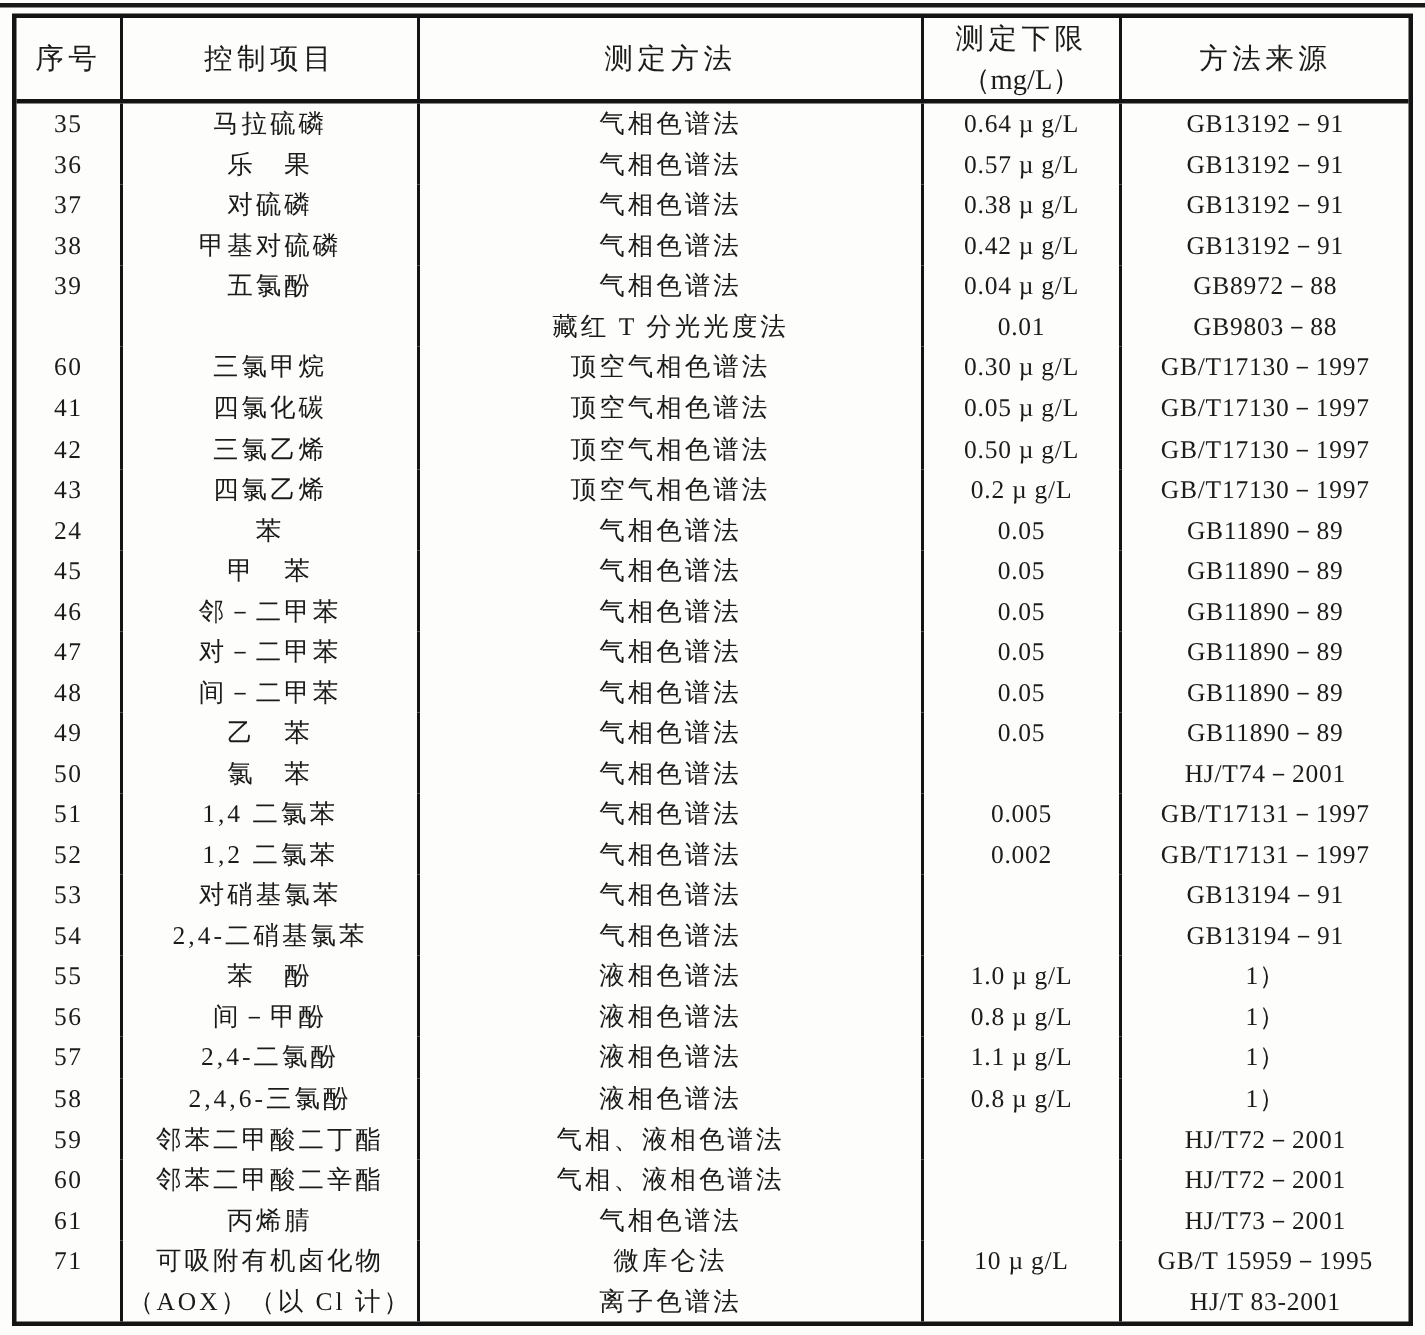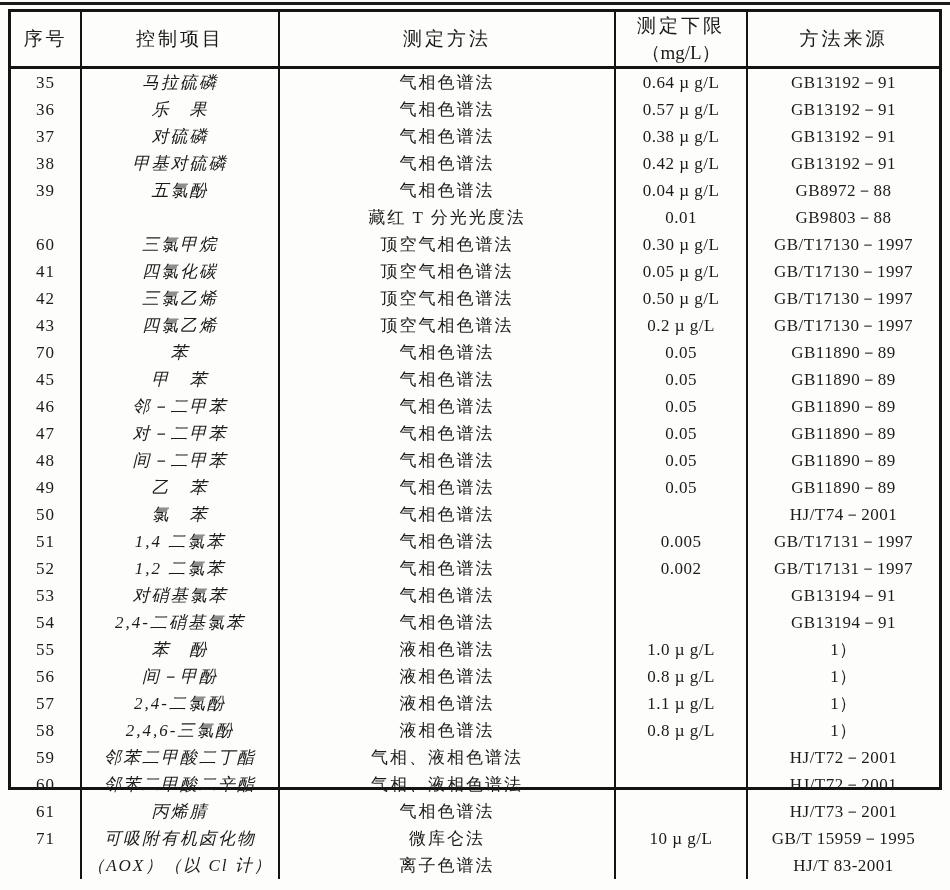--- a/index.html
+++ b/index.html
@@ -21,21 +21,21 @@
     left: 0;
     width: 950px;
     height: 3px;
     background: #1a1a1a;
   }
   .table-frame {
     position: absolute;
     top: 9px;
     left: 8px;
     width: 934px;
-    height: 781px;
+    height: 875px;
     border: 3px solid #141414;
     box-sizing: border-box;
     background: #fdfdfb;
   }
   table {
     width: 100%;
     height: 100%;
     border-collapse: collapse;
     table-layout: fixed;
   }
@@ -65,21 +65,21 @@
     font-size: 19px;
     letter-spacing: 0;
     margin-top: 1px;
   }
   tbody td {
     height: 27px;
     font-size: 17px;
     line-height: 27px;
   }
   tbody td.cell-no     { font-size: 17px; letter-spacing: 1px; }
-  tbody td.cell-item   { letter-spacing: 2px; font-style: italic; }
+  tbody td.cell-item   { letter-spacing: 2px; }
   tbody td.cell-method { letter-spacing: 2px; }
   tbody td.cell-limit  { letter-spacing: 0.5px; }
   tbody td.cell-source { letter-spacing: 0.5px; }
 </style>
 </head>
 <body>
 
 <div class="top-rule"></div>
 
 <div class="table-frame">
@@ -168,21 +168,21 @@
           <td class="cell-source">GB/T17130－1997</td>
         </tr>
         <tr>
           <td class="cell-no">43</td>
           <td class="cell-item">四氯乙烯</td>
           <td class="cell-method">顶空气相色谱法</td>
           <td class="cell-limit">0.2 µ g/L</td>
           <td class="cell-source">GB/T17130－1997</td>
         </tr>
         <tr>
-          <td class="cell-no">70</td>
+          <td class="cell-no">24</td>
           <td class="cell-item">苯</td>
           <td class="cell-method">气相色谱法</td>
           <td class="cell-limit">0.05</td>
           <td class="cell-source">GB11890－89</td>
         </tr>
         <tr>
           <td class="cell-no">45</td>
           <td class="cell-item">甲　苯</td>
           <td class="cell-method">气相色谱法</td>
           <td class="cell-limit">0.05</td>

